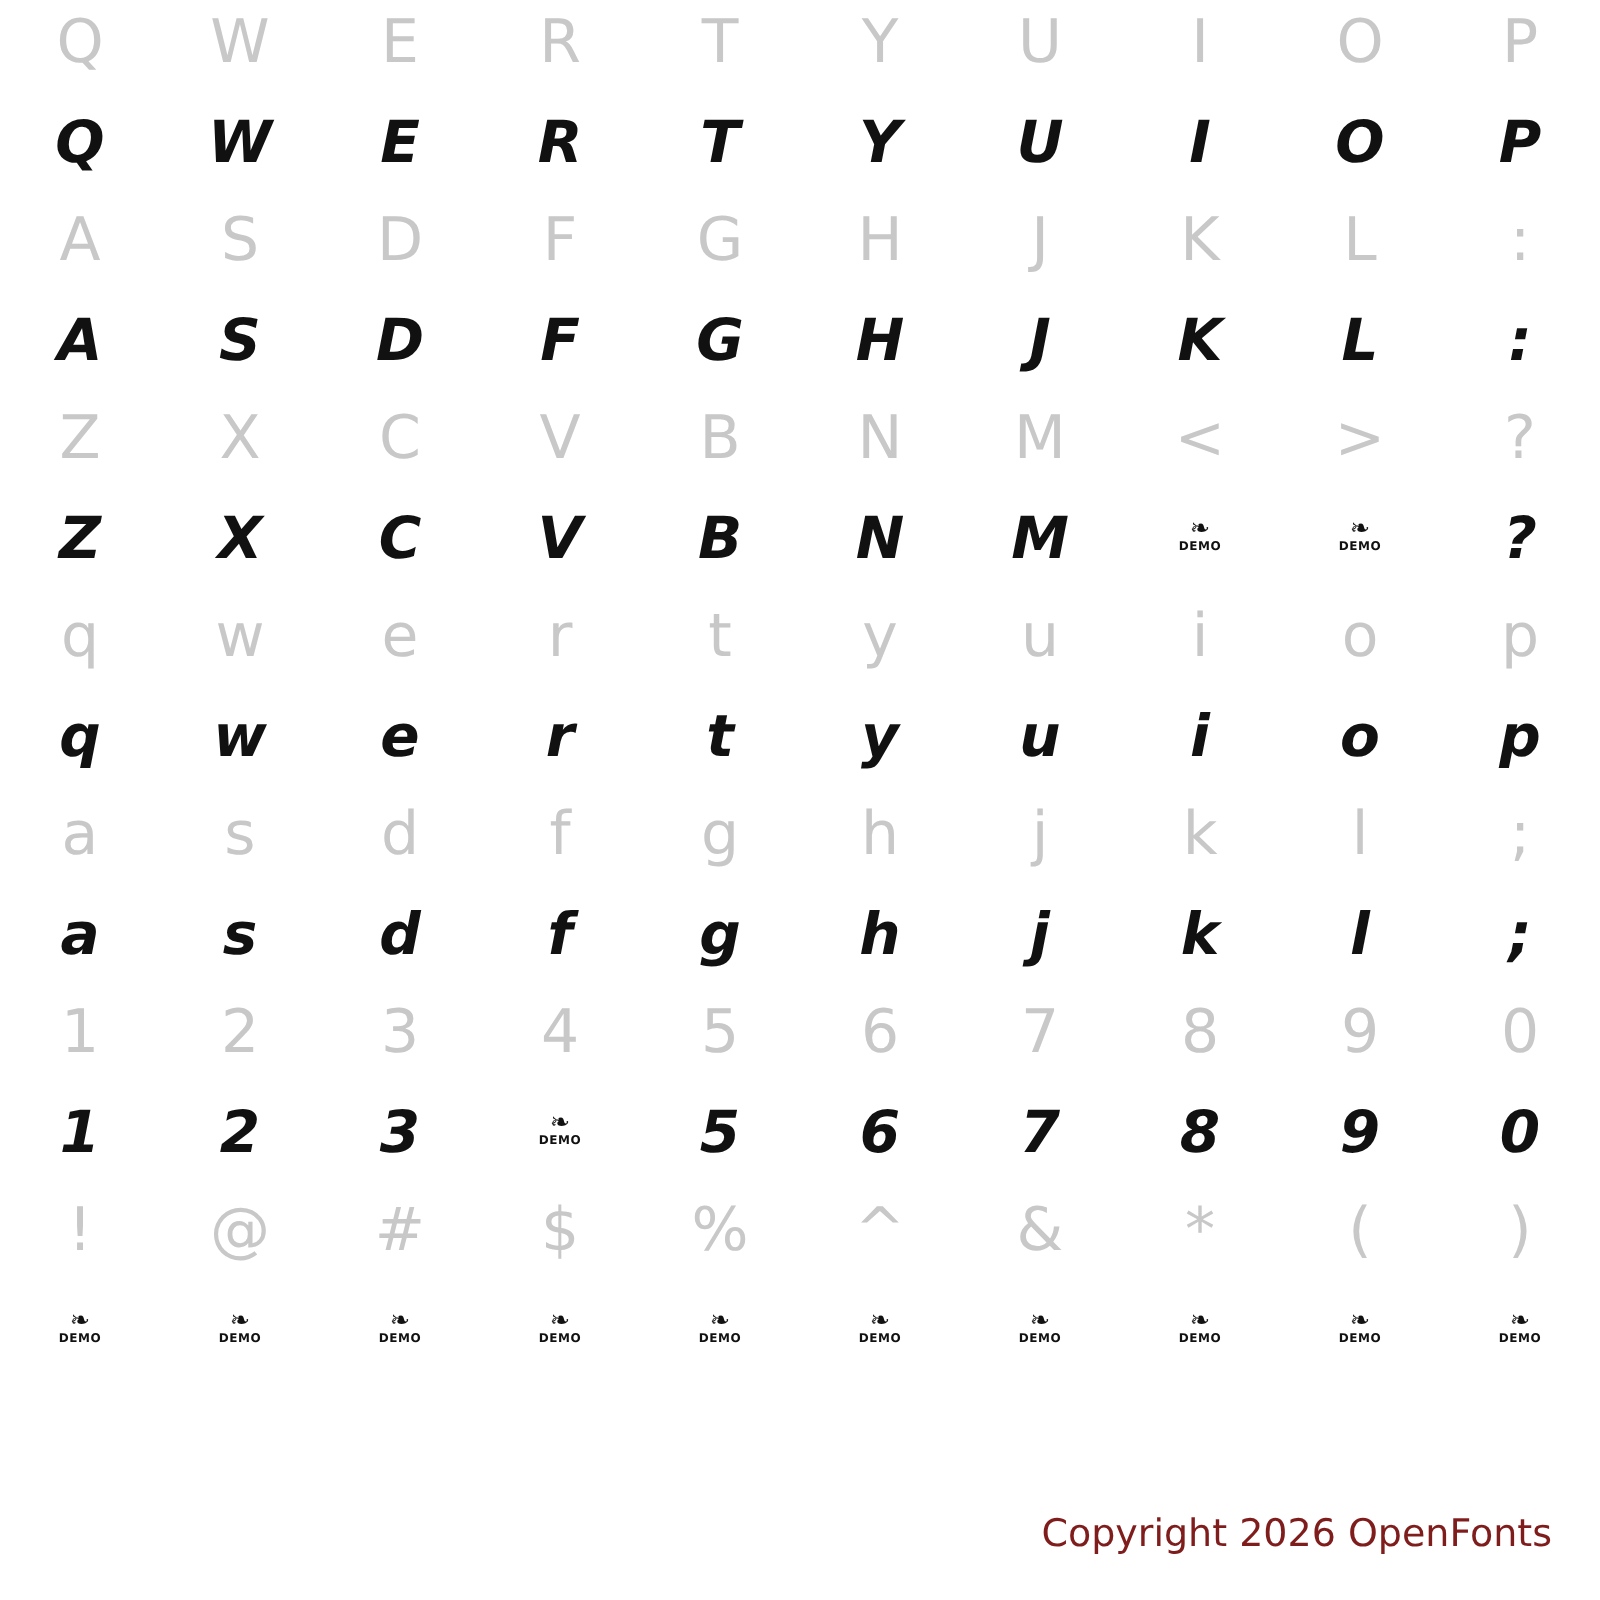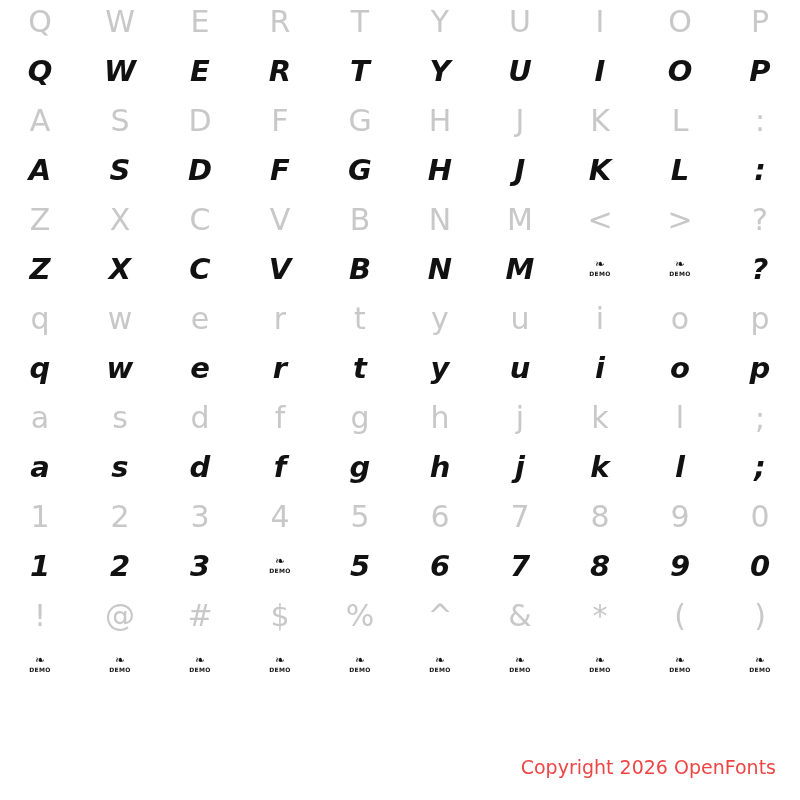--- a/index.html
+++ b/index.html
@@ -99,21 +99,21 @@
     font-family: "DejaVu Sans", sans-serif;
     font-weight: 700;
     font-style: normal;
   }
   .footer {
     position: absolute;
     left: 0;
     right: 24px;
     bottom: 22px;
     text-align: right;
-    color: #ef4444;
+    color: #7f1d1d;
     font-size: 19px;
     font-family: "DejaVu Sans", sans-serif;
     font-style: normal;
     font-weight: 400;
   }
 </style>
 </head>
 <body>
 
 <div id="sheet">

